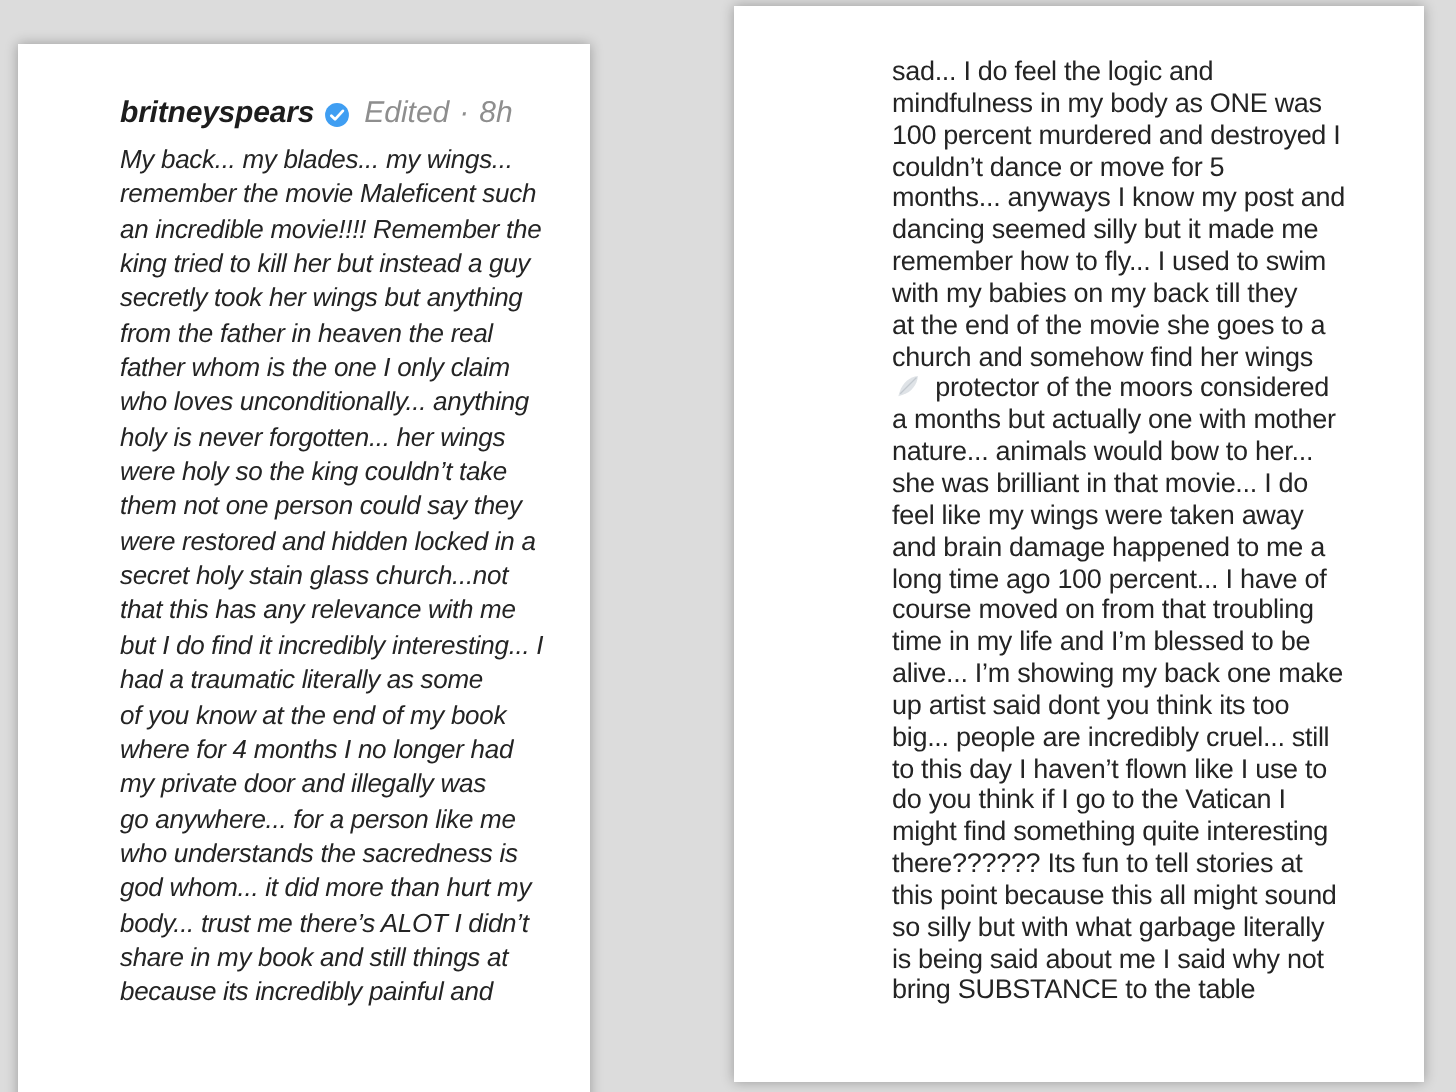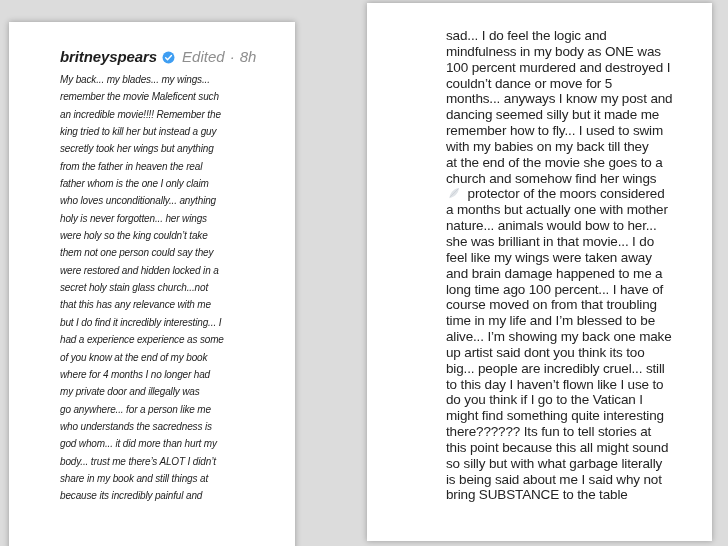--- a/index.html
+++ b/index.html
@@ -31,21 +31,21 @@
   .username { font-weight: bold; color: #1d1d1d; letter-spacing: -0.1px; cursor: pointer; }
   .badge { display: inline-flex; margin-left: 5px; width: 13px; height: 13px; }
   .badge svg { width: 13px; height: 13px; display: block; }
   .muted { color: #8e8e8e; text-align: right; }
   .edited-label { margin-left: 7px; }
   .sep-dot { margin: 0 5px; }
 
   .body-text { position: absolute; color: #242424; }
   .body-left {
     left: 51px; top: 49px;
-    font-size: 10px;
+    font-size: 13px;
     line-height: 17.35px;
     letter-spacing: -0.15px;
   }
   .body-right {
     left: 63px; top: 25px;
     font-size: 13.5px;
     line-height: 15.85px;
     letter-spacing: -0.15px;
     margin-left: 16px;
   }
@@ -80,21 +80,21 @@
         <div class="line">from the father in heaven the real</div>
         <div class="line">father whom is the one I only claim</div>
         <div class="line">who loves unconditionally... anything</div>
         <div class="line">holy is never forgotten... her wings</div>
         <div class="line">were holy so the king couldn’t take</div>
         <div class="line">them not one person could say they</div>
         <div class="line">were restored and hidden locked in a</div>
         <div class="line">secret holy stain glass church...not</div>
         <div class="line">that this has any relevance with me</div>
         <div class="line">but I do find it incredibly interesting... I</div>
-        <div class="line">had a experience experience as some</div>
+        <div class="line">had a traumatic literally as some</div>
         <div class="line">of you know at the end of my book</div>
         <div class="line">where for 4 months I no longer had</div>
         <div class="line">my private door and illegally was</div>
         <div class="line">go anywhere... for a person like me</div>
         <div class="line">who understands the sacredness is</div>
         <div class="line">god whom... it did more than hurt my</div>
         <div class="line">body... trust me there’s ALOT I didn’t</div>
         <div class="line">share in my book and still things at</div>
         <div class="line">because its incredibly painful and</div>
       </div>

